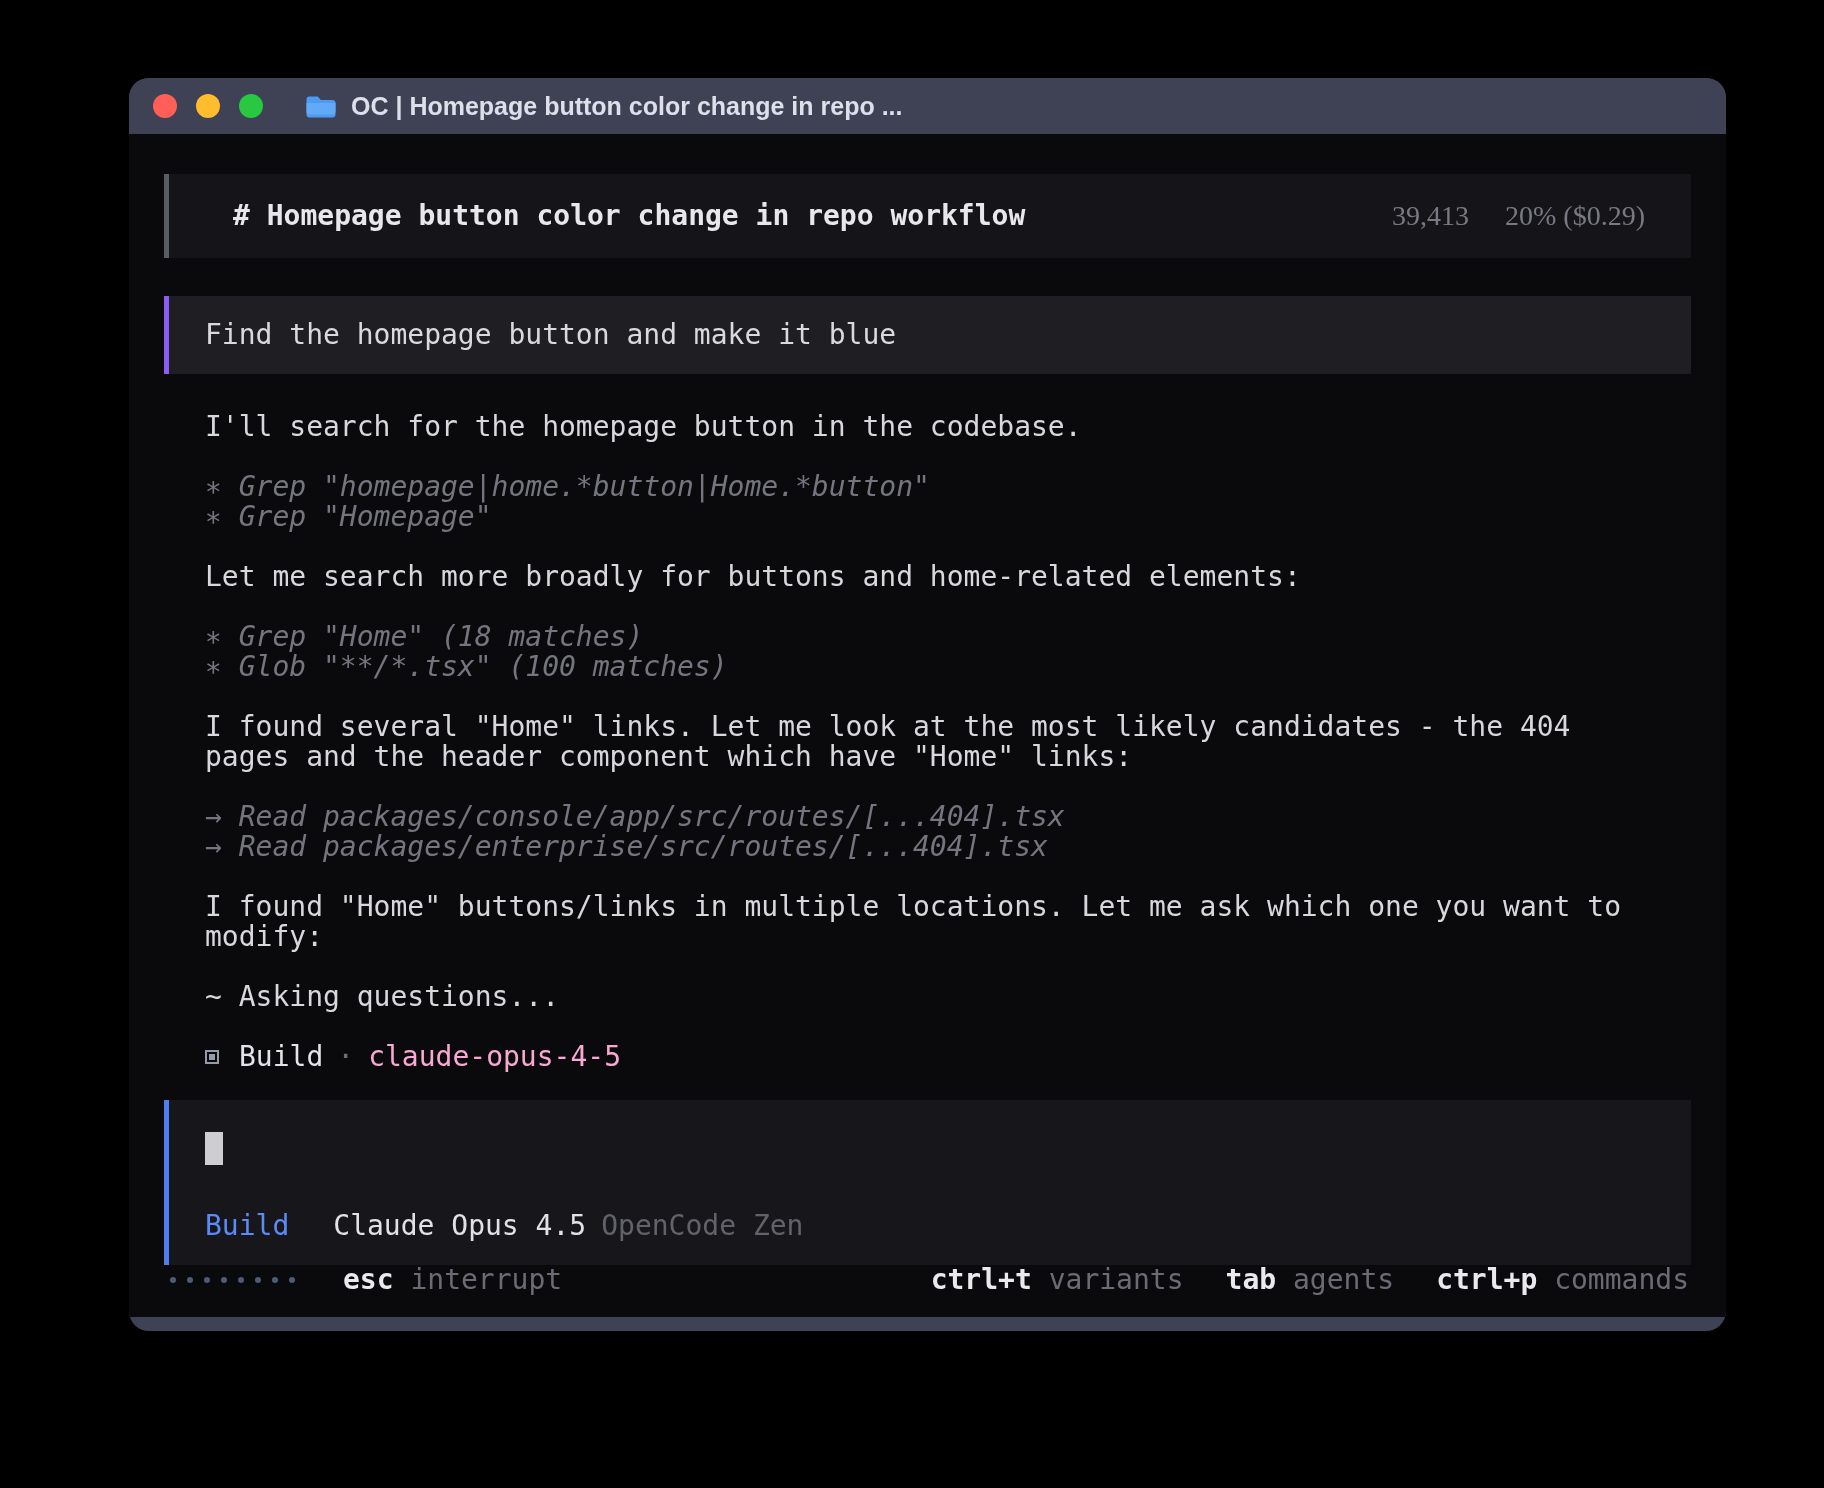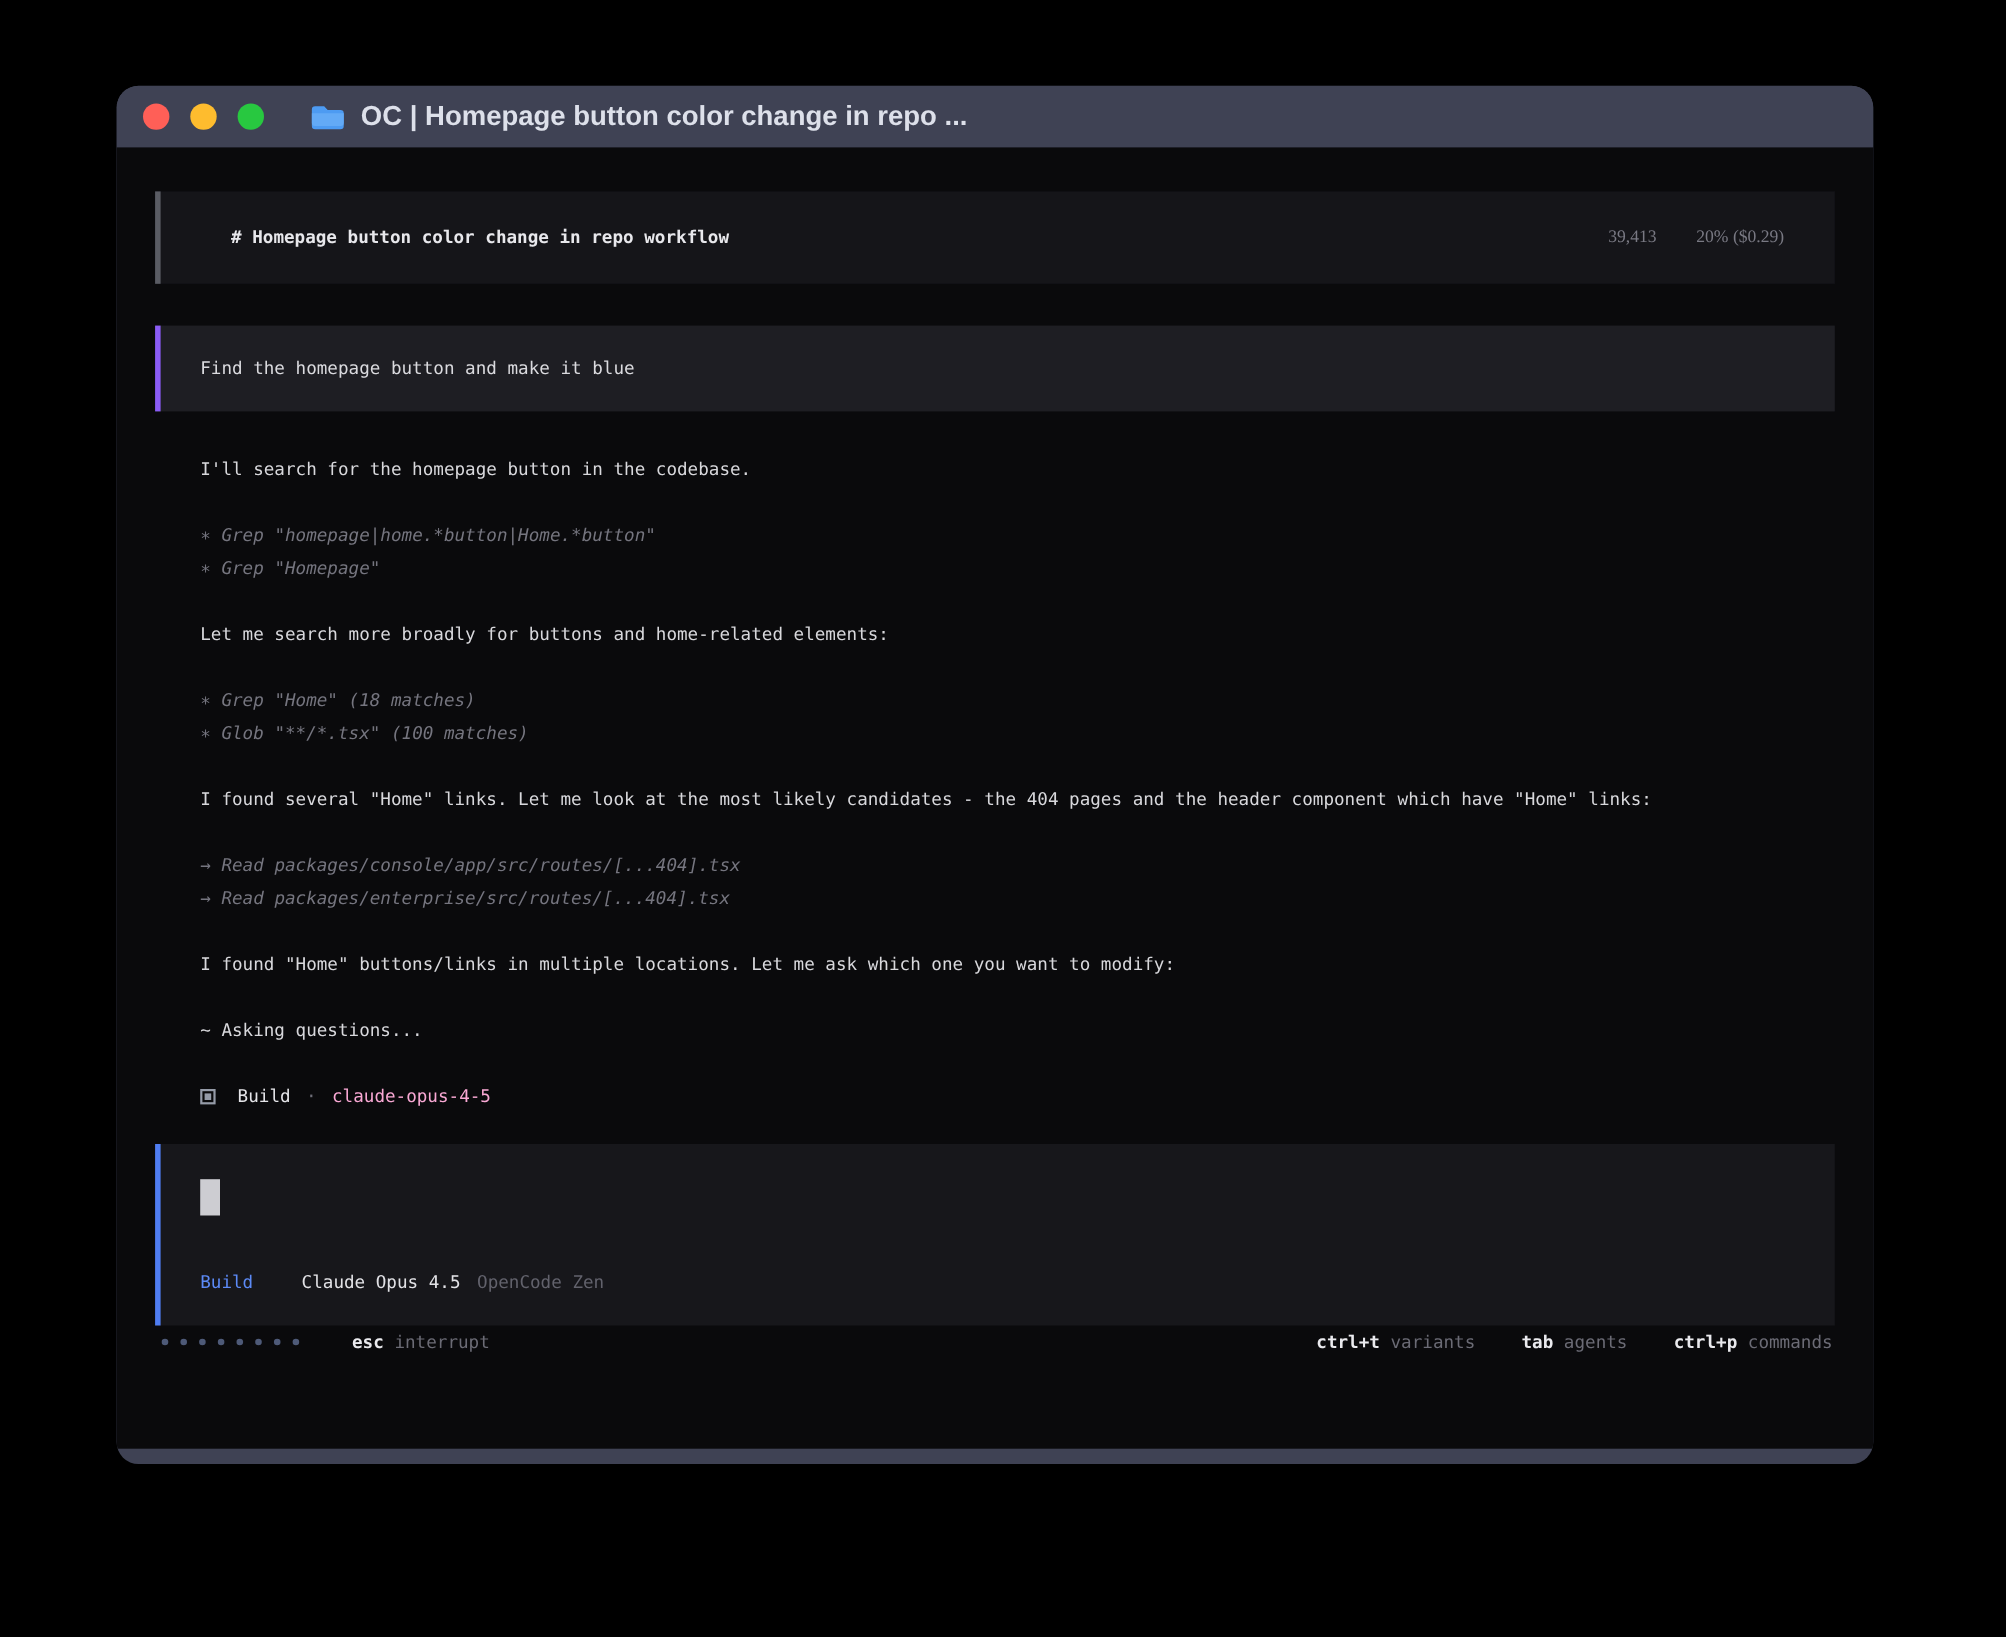--- a/index.html
+++ b/index.html
@@ -3,21 +3,21 @@
 <meta charset="utf-8">
 <style>
   * { margin:0; padding:0; box-sizing:border-box; }
   html,body { background:#000; }
   body {
     width:1824px; height:1488px; position:relative; overflow:hidden;
     font-family:"DejaVu Sans Mono", monospace;
   }
 
   .window {
-    position:absolute; left:106px; top:78px; width:1597px; height:1253px;
+    position:absolute; left:129px; top:78px; width:1597px; height:1253px;
     background:#3f4254; border-radius:20px; overflow:hidden;
     display:flex; flex-direction:column;
   }
 
   
   .titlebar {
     height:56px; flex:0 0 56px; display:flex; align-items:center;
     padding:0 20px 0 24px; background:#3f4254;
   }
   .traffic { display:flex; gap:19px; align-items:center; }
@@ -29,21 +29,21 @@
   .window-title {
     font-family:"Liberation Sans", sans-serif; font-weight:bold;
     font-size:25px; color:#dde0ea; white-space:nowrap;
   }
   .folder-icon { display:inline-flex; }
 
   
   .content {
     flex:1 1 auto; background:#0a0a0c; margin-bottom:14px;
     padding:40px 35px 0 35px; display:flex; flex-direction:column; overflow:hidden;
-    font-size:16px; color:#dcdce0;
+    font-size:28px; color:#dcdce0;
   }
 
   .session-header {
     display:flex; align-items:center; justify-content:space-between;
     background:#151519; border-left:5px solid #5a5c64;
     padding:27px 46px 27px 64px; line-height:30px;
   }
   .session-title { font-weight:bold; color:#e8e8ec; white-space:nowrap; }
   .session-stats { display:flex; gap:36px; color:#797983; white-space:nowrap;font-family:Liberation Serif, serif; }
 

